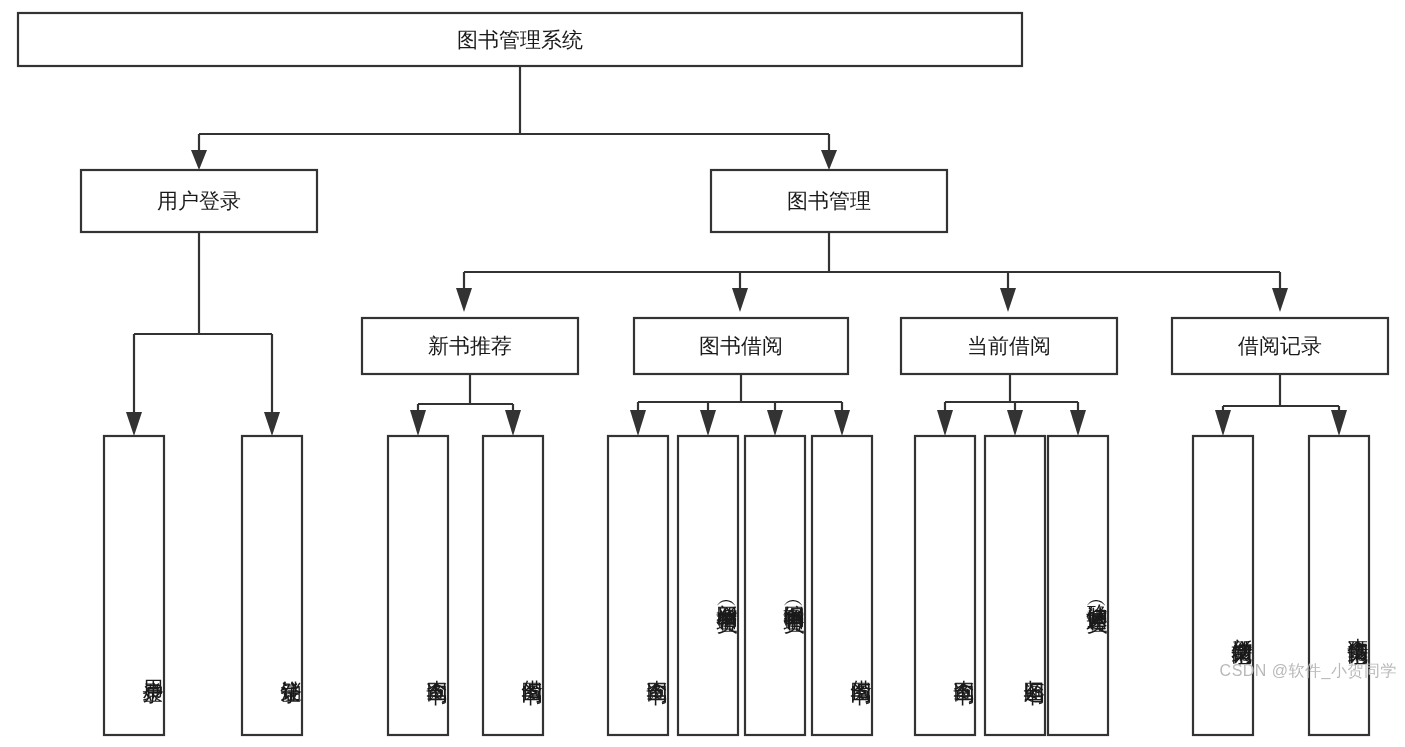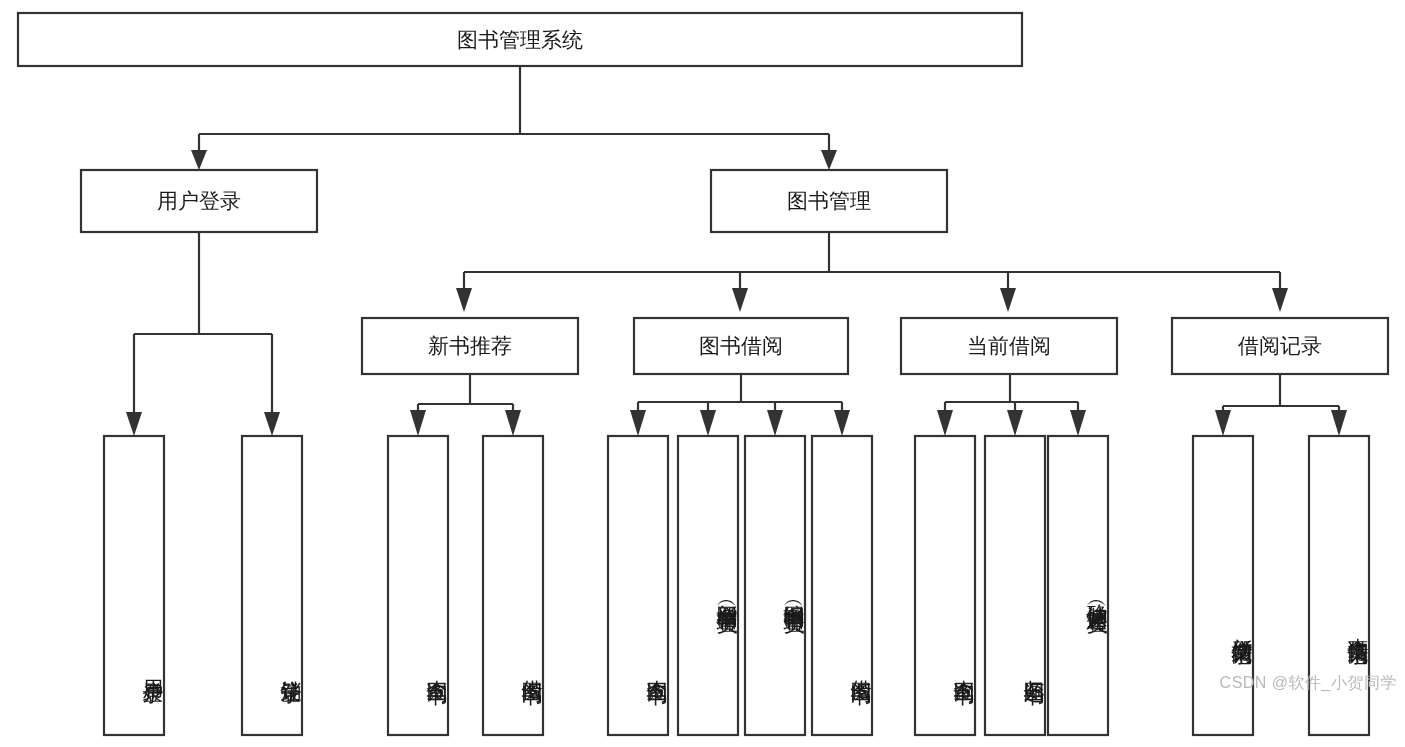--- a/index.html
+++ b/index.html
@@ -60,21 +60,21 @@
     font-size: 21px;
     line-height: 1.06;
     color: #1a1a1a;
     letter-spacing: 1.5px;
     white-space: nowrap;
     pointer-events: none;
   }
   .watermark {
     position: absolute;
     right: 8px;
-    bottom: 4px;
+    bottom: 16px;
     font-family: "Liberation Sans", "DejaVu Sans", sans-serif;
     font-size: 16px;
     color: #b9b9b9;
     letter-spacing: 0.5px;
     white-space: nowrap;
   }
 </style>
 </head>
 <body>
 

